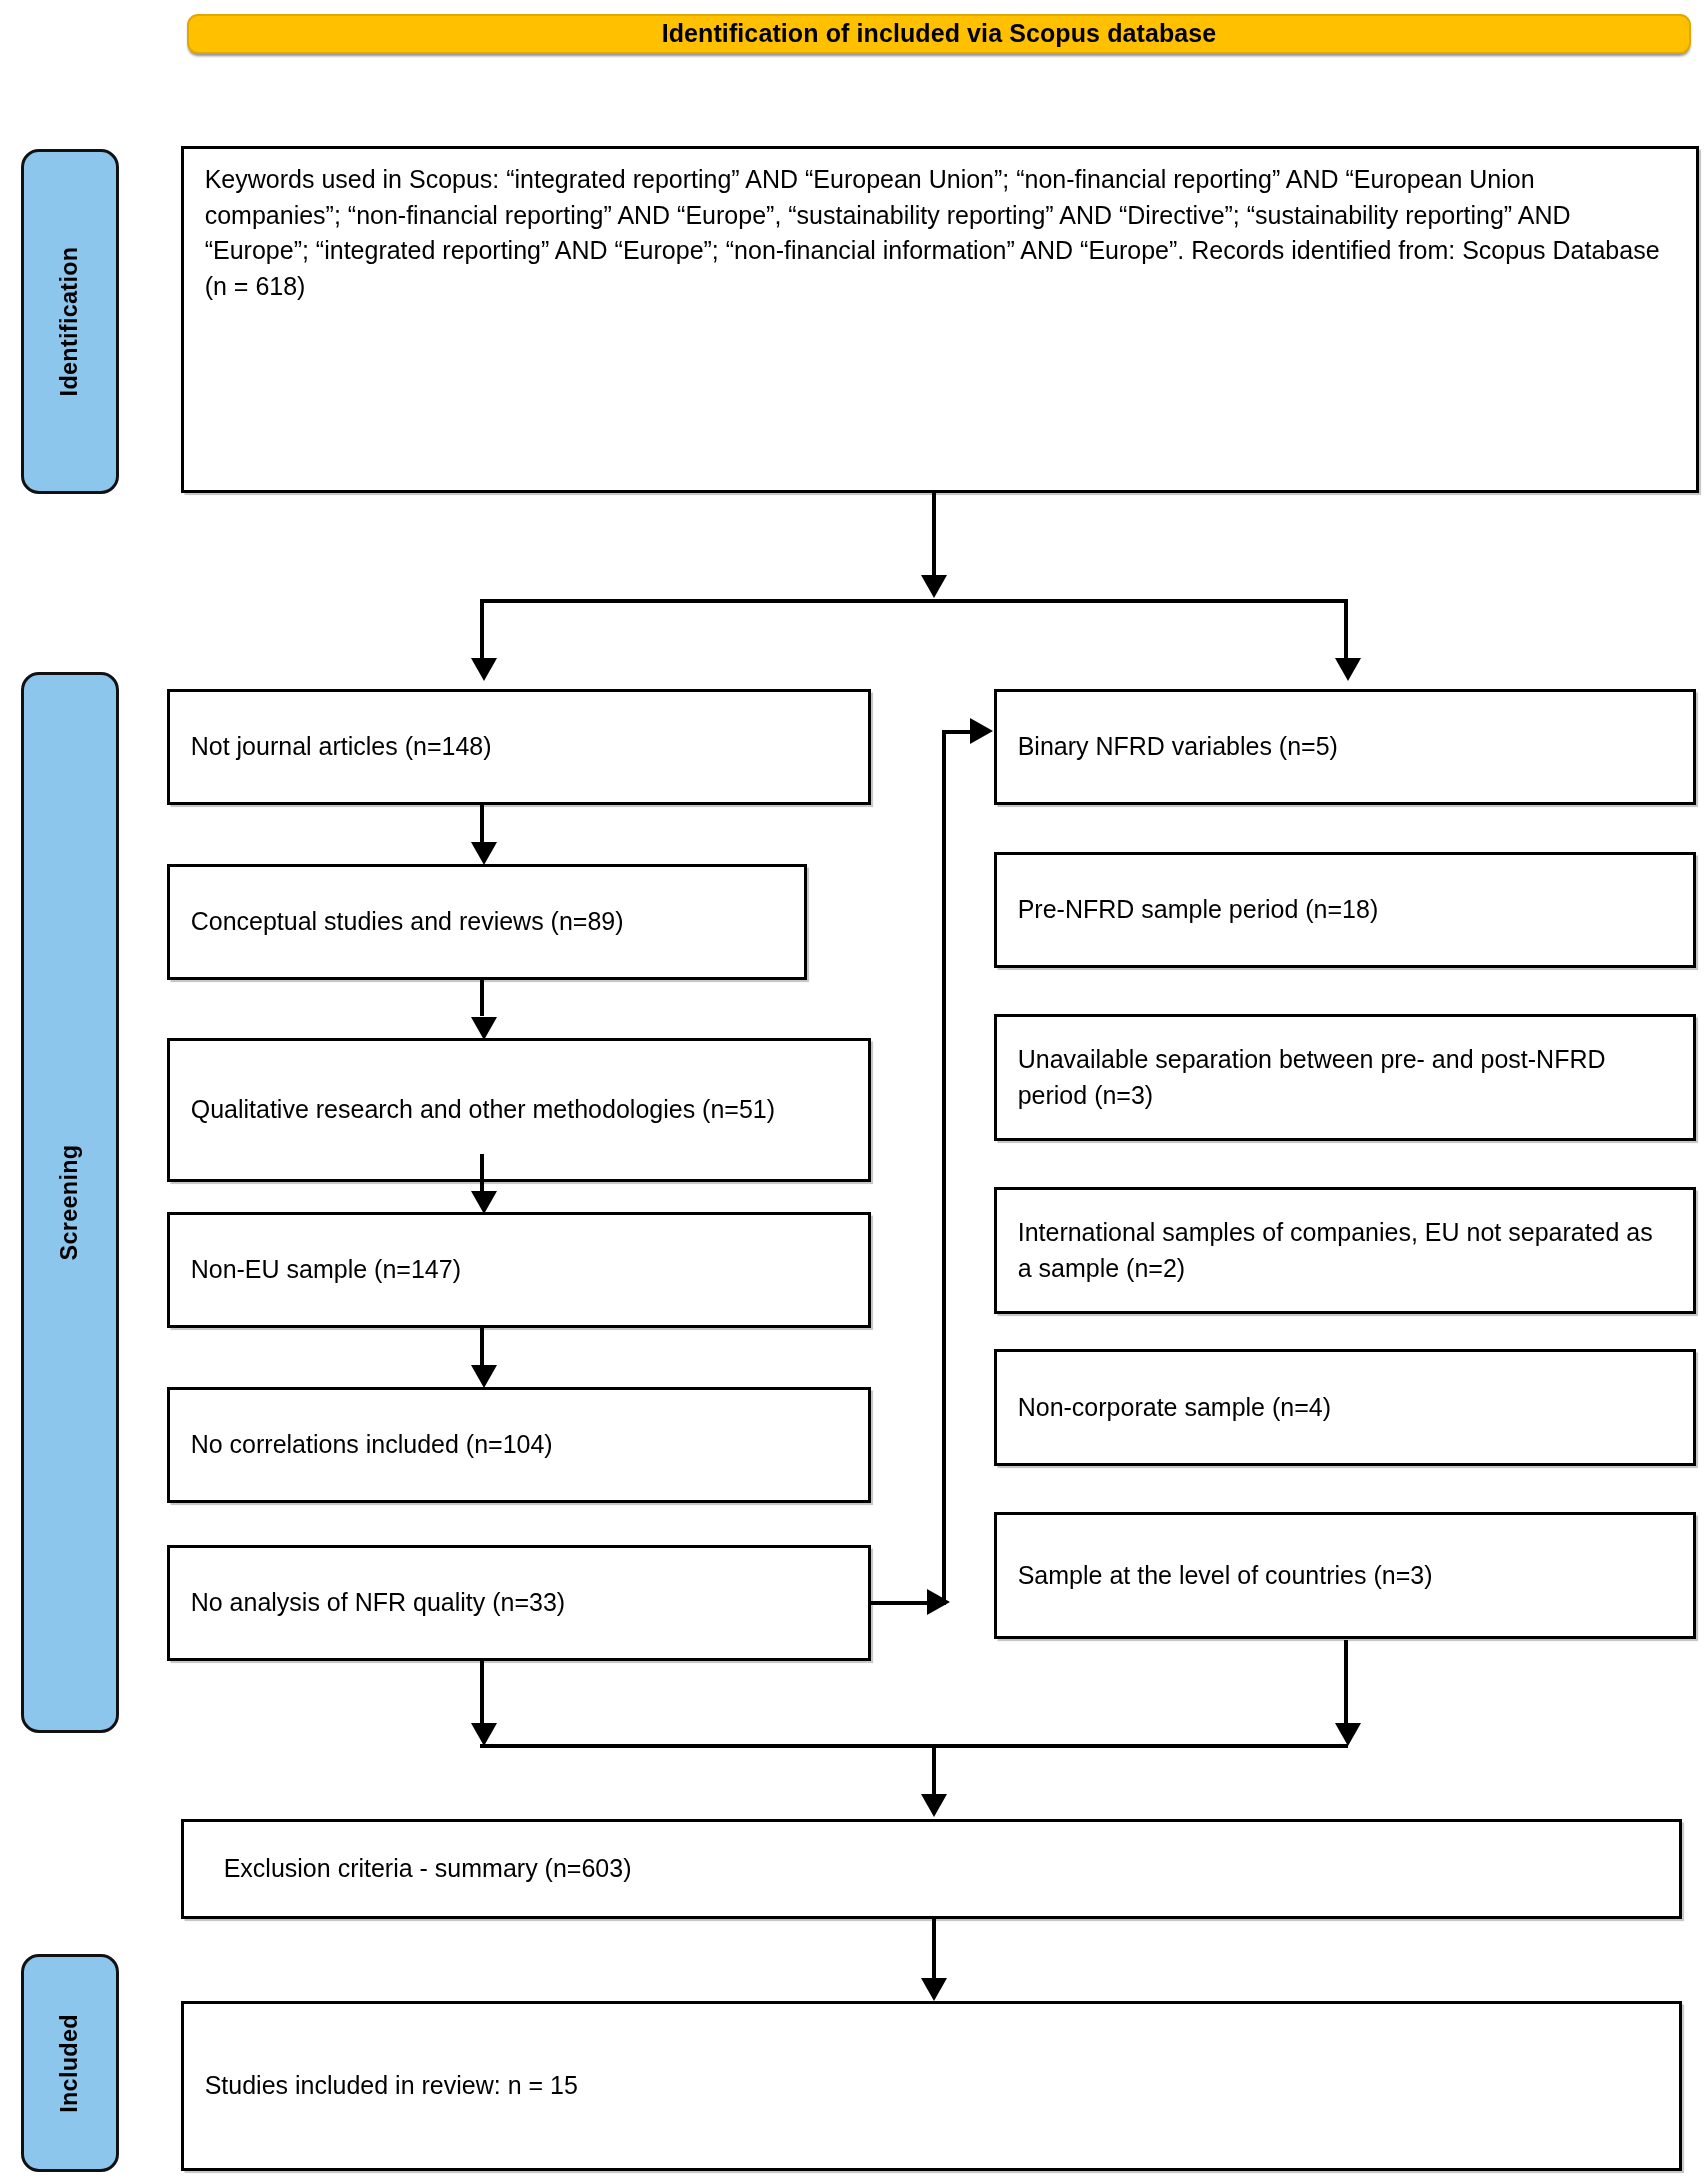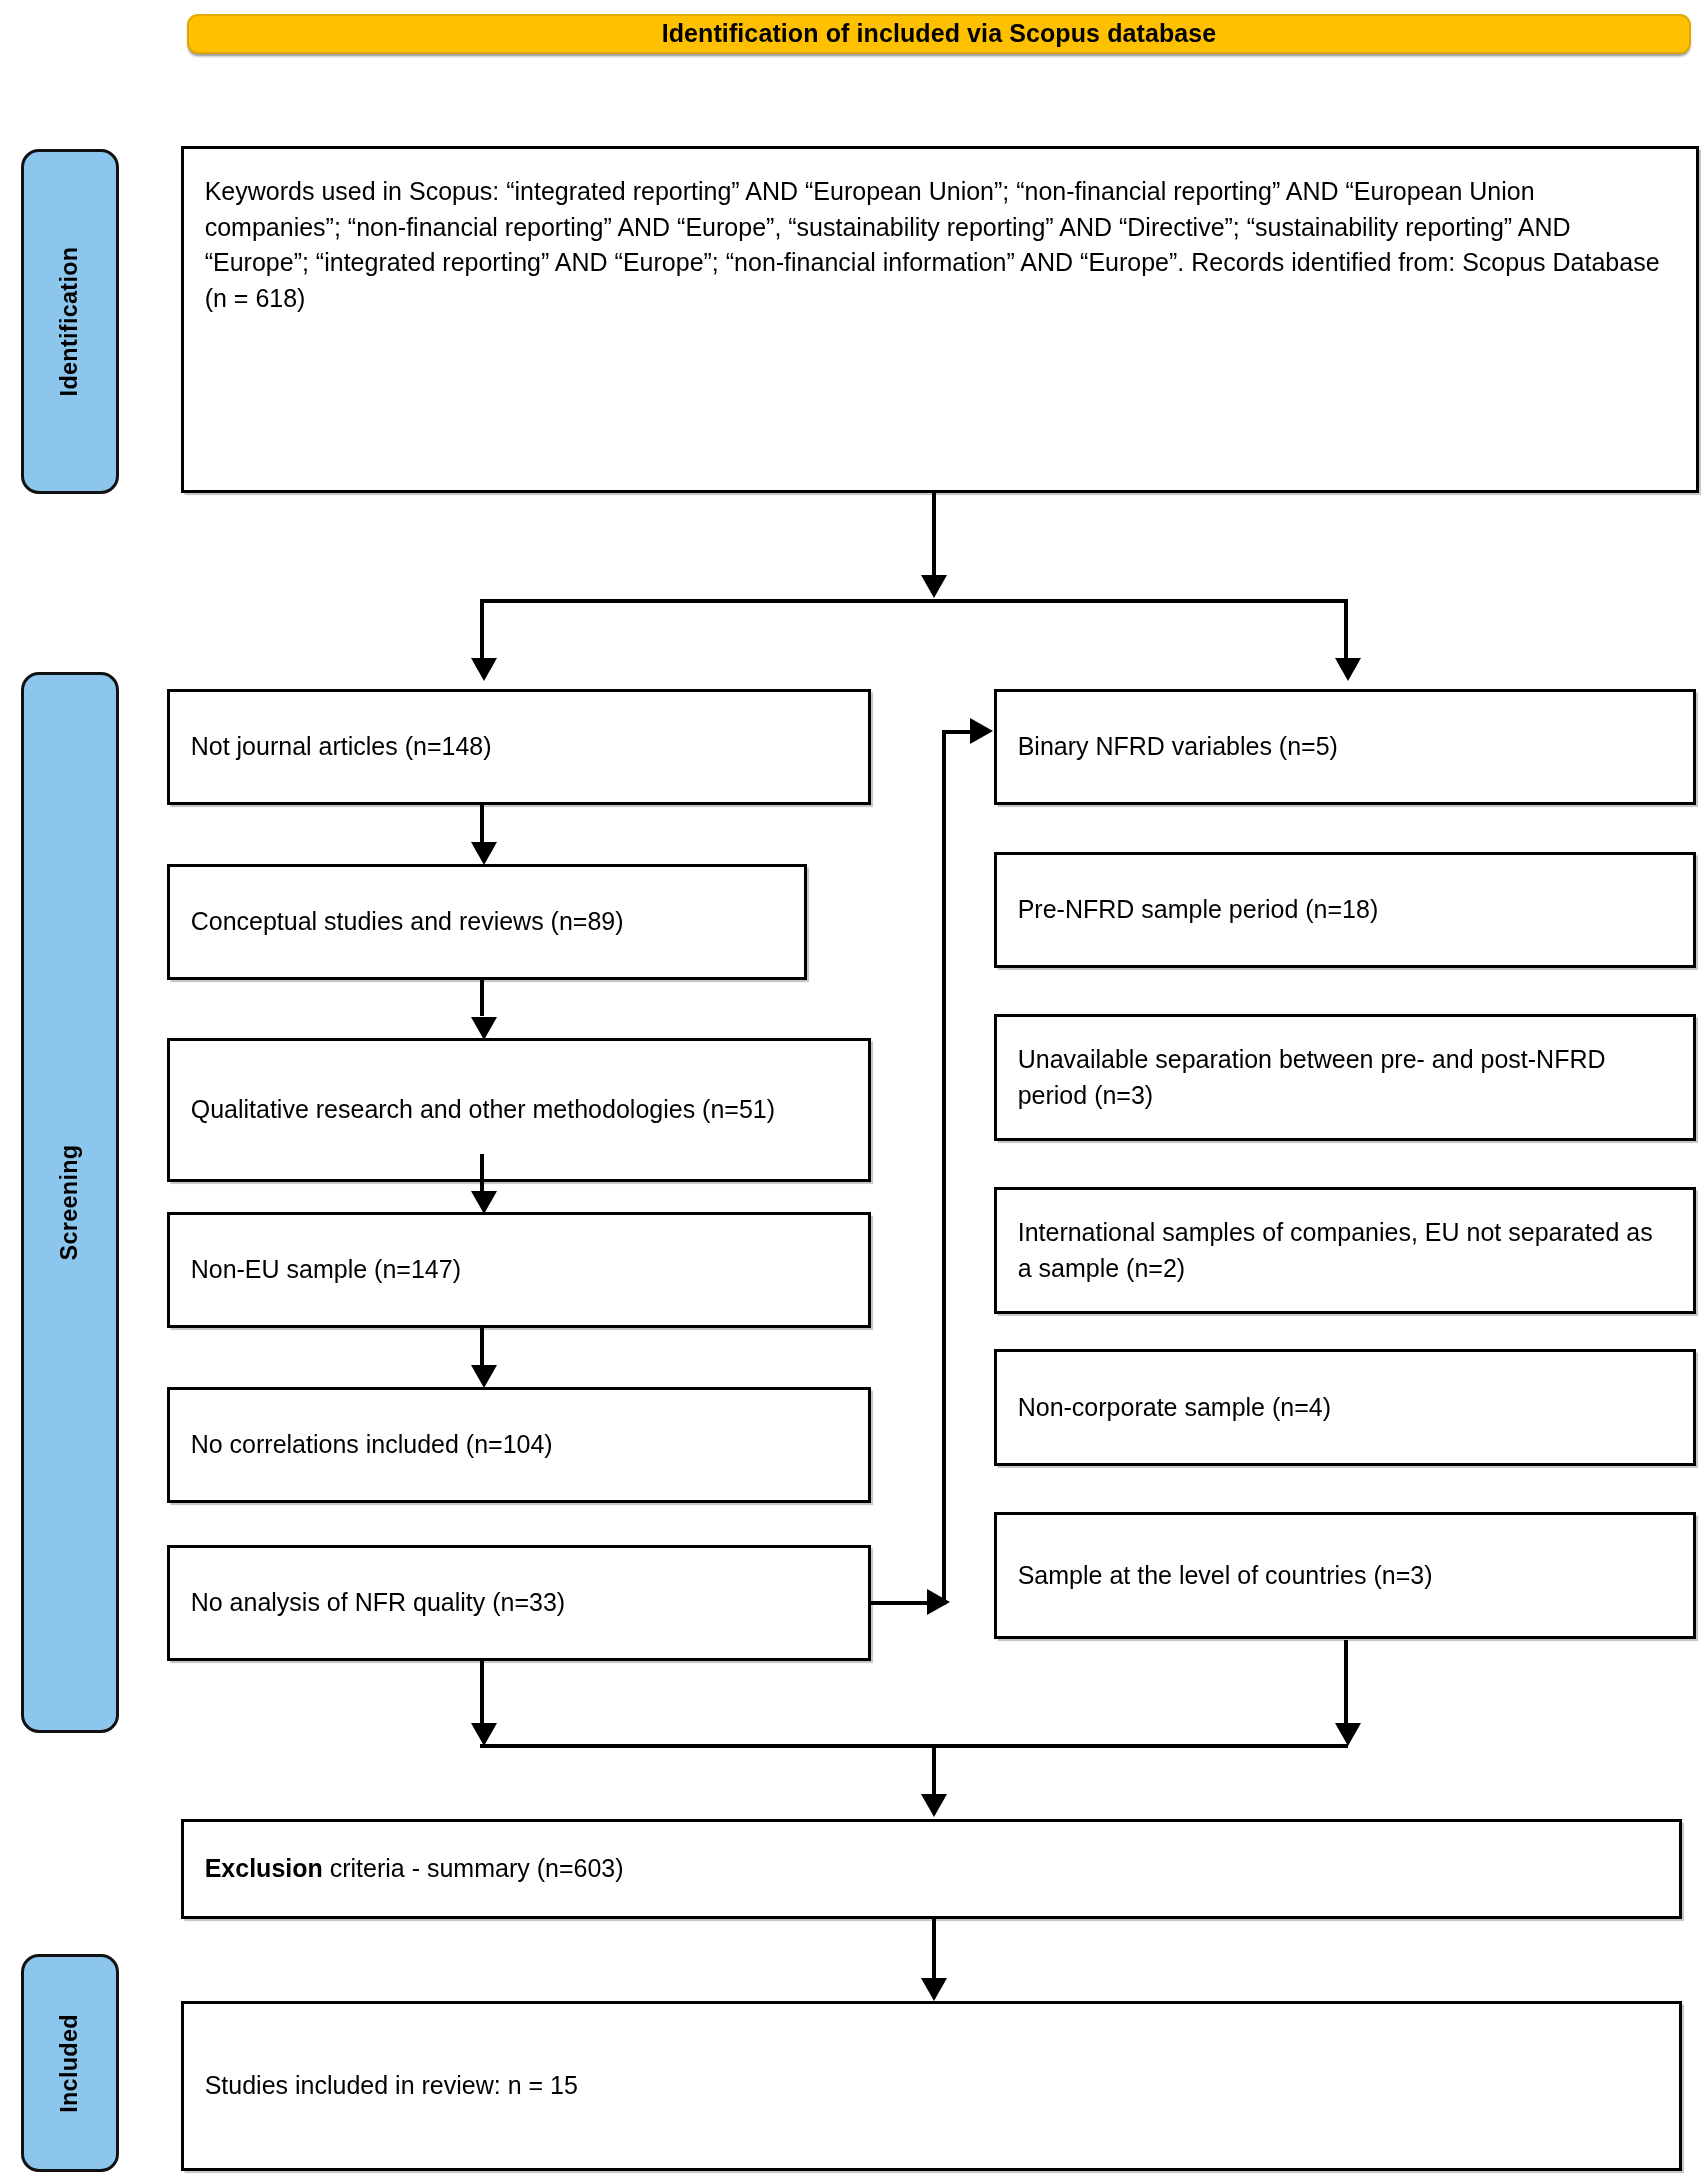--- a/index.html
+++ b/index.html
@@ -39,26 +39,26 @@
   
   .pbox{
     background:#fff;
     border:3.4px solid #000;
     display:flex;align-items:center;
     padding:0 20.7px;
     font-size:25px;
     line-height:1.42;
     box-shadow:2.8px 2.8px 0 -0.7px rgba(0,0,0,.22);
   }
-  .pbox.top{align-items:flex-start;padding-top:25px;}
+  .pbox.top{align-items:flex-start;padding-top:13px;}
   .pbox .txt{display:block;}
   .pbox .para{margin:0 0 32px 0;}
   .pbox .para:last-child{margin-bottom:0;}
 
-  .bold{font-weight:bold;}
+  .bold{font-weight:normal;margin-left:19px;}
 
   
   .vline{position:absolute;background:#000;width:4.1px;}
   .hline{position:absolute;background:#000;height:4.1px;}
   .arrowdown{
     position:absolute;width:0;height:0;
     border-left:13.8px solid transparent;
     border-right:13.8px solid transparent;
     border-top:23.4px solid #000;
   }

